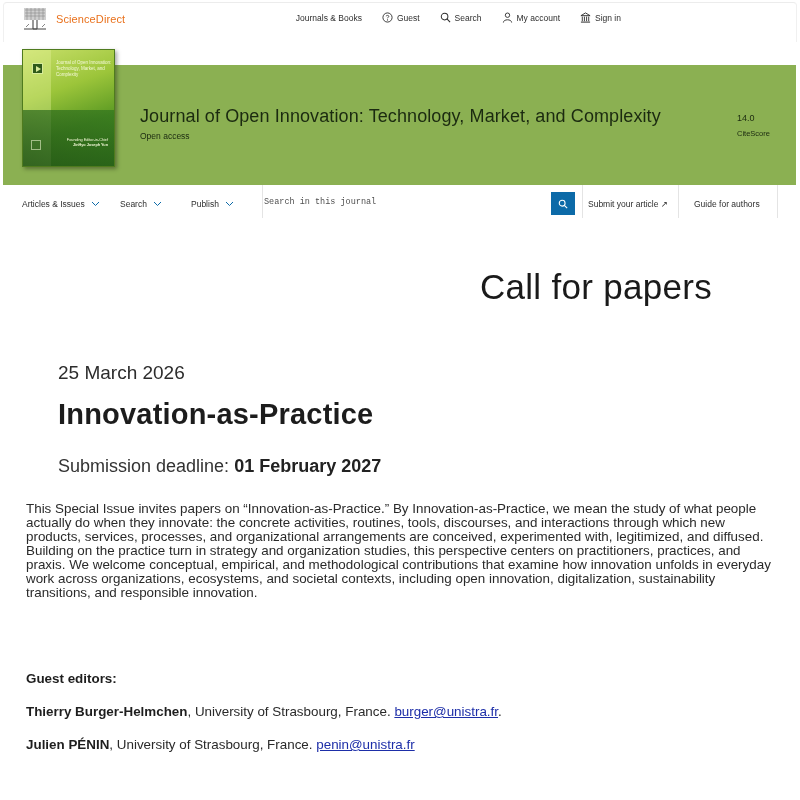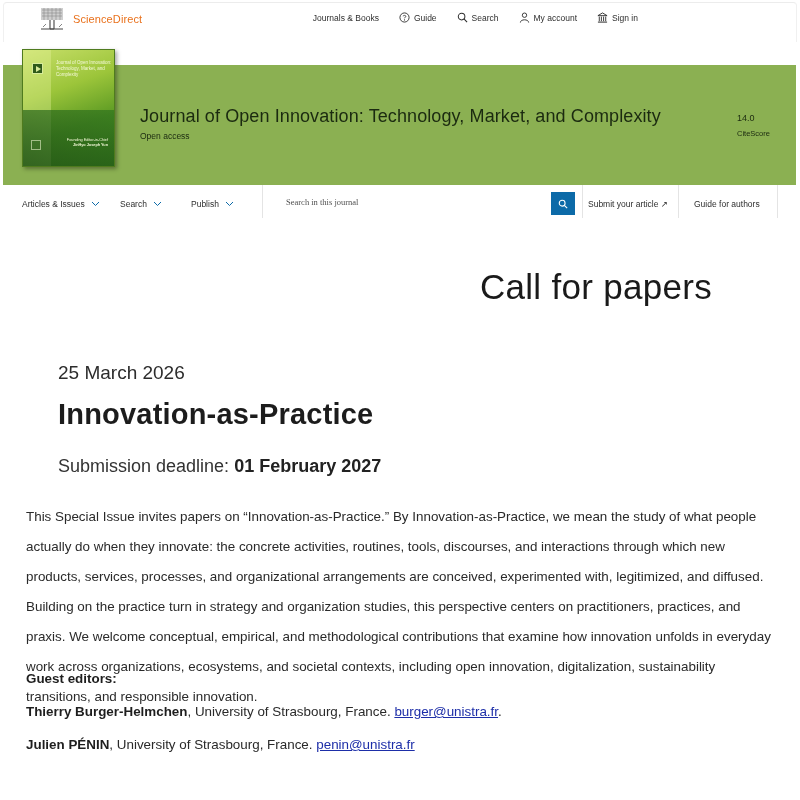--- a/index.html
+++ b/index.html
@@ -2,21 +2,21 @@
 <html><head>
 <meta charset="utf-8">
 <style>
   * { box-sizing: border-box; margin: 0; padding: 0; }
   html, body { width: 800px; height: 800px; background: #ffffff; overflow: hidden; }
   body { font-family: "Liberation Sans", "DejaVu Sans", sans-serif; color: #1f1f1f; position: relative; }
 
   .frame { position: absolute; left: 3px; top: 2px; width: 794px; height: 40px; border-top: 1px solid #ececec; border-left: 1px solid #f0f0f0; border-right: 1px solid #f0f0f0; border-radius: 4px 4px 0 0; }
 
   
-  .topbar { position: absolute; left: 17px; top: 0; width: 643px; height: 40px; }
+  .topbar { position: absolute; left: 0; top: 0; width: 643px; height: 40px; }
   .logo { position: absolute; left: 22px; top: 7px; display: flex; align-items: center; gap: 8px; }
   .tree { width: 26px; height: 24px; }
   .brand { font-size: 11px; color: #e9711c; letter-spacing: 0.1px; }
   .topnav { position: absolute; top: 12px; right: 22px; display: flex; align-items: center; gap: 0; font-size: 8.5px; color: #2e2e2e; justify-content: space-between; }
   .topnav .item { display: flex; align-items: center; gap: 4px; margin-left: 20px; cursor: pointer; }
   .topnav .item svg { width: 11px; height: 11px; }
 
   
   .banner { position: absolute; left: 3px; top: 65px; width: 793px; height: 120px; background: #8bb052; }
   .cover { position: absolute; left: 22px; top: 49px; width: 93px; height: 118px; background: linear-gradient(160deg,#c8df6a 0%, #9cc53a 35%, #5c9a23 65%, #3f7f1c 100%); box-shadow: 2px 2px 4px rgba(0,0,0,0.35); border: 1px solid #4f7b1e; overflow: hidden; }
@@ -31,33 +31,33 @@
   .jtitle { position: absolute; left: 140px; top: 106px; font-size: 18px; color: #1b2a10; letter-spacing: 0.1px; }
   .oa { position: absolute; left: 140px; top: 131px; font-size: 8.5px; color: #1b2a10; }
   .cs-val { position: absolute; left: 737px; top: 113px; font-size: 9px; color: #1b2a10; }
   .cs-lbl { position: absolute; left: 737px; top: 129px; font-size: 7.5px; color: #1b2a10; }
 
   
   .nav { position: absolute; left: 0; top: 185px; width: 800px; height: 36px; }
   .nav .menu { position: absolute; top: 14px; font-size: 8.5px; color: #2e2e2e; display: flex; align-items: center; gap: 6px; cursor: pointer; }
   .nav .menu svg { width: 9px; height: 6px; }
   .vdiv { position: absolute; top: 185px; width: 1px; height: 33px; background: #e4e4e4; }
-  .search-input { position: absolute; left: 264px; top: 190px; width: 282px; height: 24px; border: none; outline: none; font-size: 8.5px; color: #505050; background: transparent; padding-left: 22px; font-family: Liberation Serif, serif; }
+  .search-input { position: absolute; left: 264px; top: 190px; width: 282px; height: 24px; border: none; outline: none; font-size: 8.5px; color: #505050; background: transparent; padding-left: 0; font-family: Liberation Mono, monospace; }
   .search-input::placeholder { color: #505050; }
   .search-btn { position: absolute; left: 551px; top: 192px; width: 24px; height: 23px; background: #0c6aa8; display: flex; align-items: center; justify-content: center; cursor: pointer; }
   .search-btn svg { width: 10px; height: 10px; }
   .navlink { position: absolute; top: 199px; font-size: 8.5px; color: #2e2e2e; cursor: pointer; }
 
   
   .cfp { position: absolute; left: 0; width: 712px; top: 267px; text-align: right; font-size: 35px; color: #1a1a1a; letter-spacing: 0.3px; }
   .date { position: absolute; left: 58px; top: 362px; font-size: 19px; color: #2c2c2c; }
   .si-title { position: absolute; left: 58px; top: 398px; font-size: 29px; font-weight: bold; color: #1c1c1c; letter-spacing: 0.2px; }
   .deadline { position: absolute; left: 58px; top: 456px; font-size: 18px; color: #333; }
   .deadline b { color: #222; }
-  .body-text { position: absolute; left: 26px; top: 502px; width: 755px; font-size: 13.4px; line-height: 30px; color: #2a2a2a; }
+  .body-text { position: absolute; left: 26px; top: 502px; width: 755px; font-size: 13.4px; line-height: 14px; color: #2a2a2a; }
   .ge-label { position: absolute; left: 26px; top: 671px; font-size: 13.4px; font-weight: bold; color: #1e1e1e; }
   .editor { position: absolute; left: 26px; font-size: 13.4px; color: #2a2a2a; }
   .editor b { color: #1e1e1e; }
   .editor a { color: #1d2ea8; text-decoration: underline; cursor: pointer; }
 </style>
 </head>
 <body>
 
 <div class="frame"></div>
 
@@ -76,21 +76,21 @@
   <div class="topnav">
     <div class="item">
       <span>Journals &amp; Books</span>
     </div>
     <div class="item">
       <svg viewBox="0 0 12 12">
           <circle cx="6" cy="6" r="5" fill="none" stroke="#2e2e2e" stroke-width="1"></circle>
           <path d="M4.5 4.6 C4.5 3.4 7.5 3.4 7.5 4.7 C7.5 5.6 6 5.7 6 6.9" fill="none" stroke="#2e2e2e" stroke-width="0.9"></path>
           <circle cx="6" cy="8.6" r="0.6" fill="#2e2e2e"></circle>
         </svg>
-      <span>Guide</span>
+      <span>Guest</span>
     </div>
     <div class="item">
       <svg viewBox="0 0 12 12">
           <circle cx="5" cy="5" r="3.6" fill="none" stroke="#2e2e2e" stroke-width="1.1"></circle>
           <path d="M7.6 7.6 L11 11" stroke="#2e2e2e" stroke-width="1.2"></path>
         </svg>
       <span>Search</span>
     </div>
     <div class="item">
       <svg viewBox="0 0 12 12">

